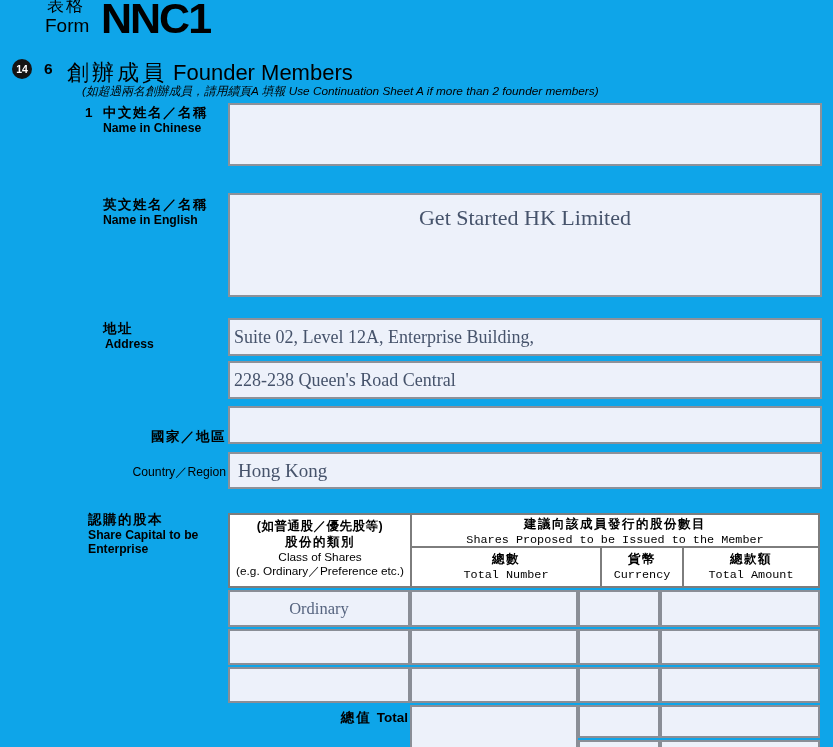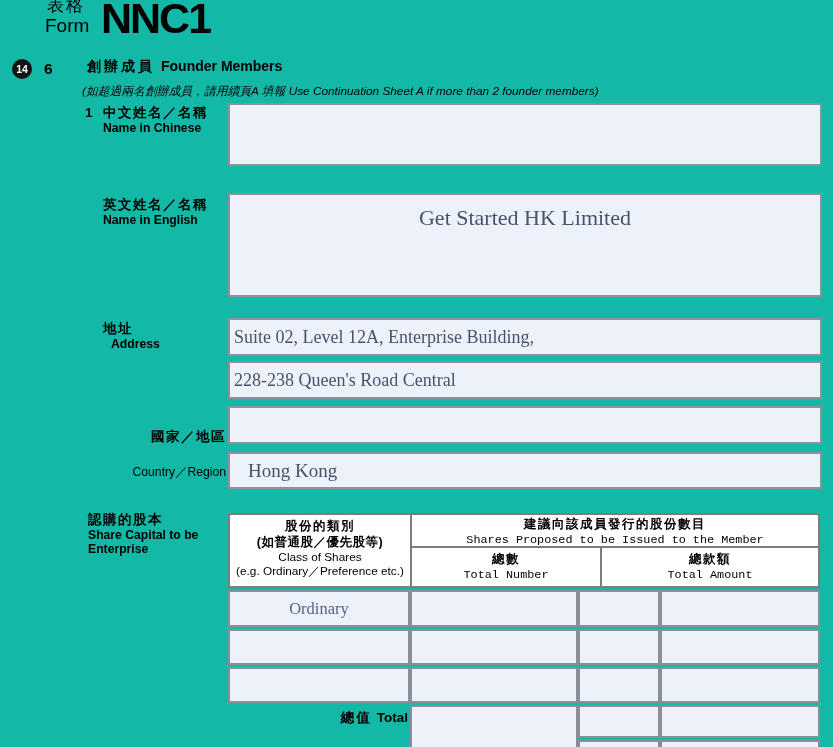--- a/index.html
+++ b/index.html
@@ -1,47 +1,47 @@
 <!DOCTYPE html>
 <html><head>
 <meta charset="utf-8">
 <style>
   html,body{margin:0;padding:0;background:#fff;}
-  .page{position:relative;width:833px;height:747px;background:#14b8a6;overflow:hidden;
+  .page{position:relative;width:833px;height:747px;background:#0ea5e9;overflow:hidden;
         font-family:"Liberation Sans",sans-serif;color:#000;}
   .abs{position:absolute;}
 
   
   .form-word-zh{left:47px;top:-6px;font-size:17px;letter-spacing:2px;}
   .form-word-en{left:45px;top:15px;font-size:19px;}
   .form-code{left:101px;top:-6px;font-size:43px;font-weight:700;letter-spacing:-2px;}
 
   
   .badge{left:12px;top:59px;width:20px;height:20px;border-radius:50%;background:#141414;
          color:#fff;font-size:10.5px;font-weight:700;display:flex;align-items:center;justify-content:center;}
   .sec-num{left:44px;top:60px;font-size:15.5px;font-weight:700;}
-  .sec-title{left:87px;top:58px;font-size:14px;font-weight:700;}
+  .sec-title{left:67px;top:58px;font-size:22px;font-weight:400;}
   .sec-title .zh{letter-spacing:3px;margin-right:6px;}
   .note{left:82px;top:84px;font-size:11.8px;font-style:italic;}
 
   
   .lbl-zh{font-size:13.5px;font-weight:700;letter-spacing:1.5px;}
   .lbl-en{font-size:12.2px;font-weight:700;text-align:center;}
   .lbl-en.reg{font-weight:400;}
 
   
   .fbox{background:#edf1fa;border:2px solid #8d9199;box-sizing:border-box;
         font-family:"Liberation Serif",serif;color:#46536b;display:flex;align-items:center;}
   .box-cname{left:228px;top:103px;width:594px;height:63px;}
   .box-ename{left:228px;top:193px;width:594px;height:104px;align-items:flex-start;justify-content:center;
              font-size:22px;padding-top:10px;}
   .box-addr1{left:228px;top:318px;width:594px;height:38px;font-size:18px;padding-left:4px;}
   .box-addr2{left:228px;top:361px;width:594px;height:38px;font-size:18px;padding-left:4px;}
   .box-addr3{left:228px;top:406px;width:594px;height:38px;font-size:18px;padding-left:4px;}
-  .box-country{left:228px;top:452px;width:594px;height:37px;font-size:19px;padding-left:18px;}
+  .box-country{left:228px;top:452px;width:594px;height:37px;font-size:19px;padding-left:8px;}
 
   
   .tbl-head{left:228px;top:513px;width:592px;height:75px;border:2px solid #7d7d7d;box-sizing:border-box;display:flex;background:#fff;}
   .th-col1{width:182px;border-right:2px solid #7d7d7d;box-sizing:border-box;text-align:center;padding-top:3px;}
   .th-right{flex:1;display:flex;flex-direction:column;font-family:Liberation Mono, monospace;}
   .th-span{height:33px;border-bottom:2px solid #7d7d7d;box-sizing:border-box;text-align:center;padding-top:2px;}
   .th-sub{flex:1;display:flex;}
   .th-sub .sub{box-sizing:border-box;text-align:center;padding-top:4px;}
   .sub-tn{width:190px;border-right:2px solid #7d7d7d;}
   .sub-cur{width:82px;border-right:2px solid #7d7d7d;}
@@ -88,49 +88,53 @@
   <div class="abs lbl-zh" style="left:85px;top:105px;letter-spacing:0;">1</div>
   <div class="abs lbl-zh" style="left:103px;top:104px;">中文姓名／名稱</div>
   <div class="abs lbl-en" style="left:103px;top:121px;">Name in Chinese</div>
   <div class="abs fbox box-cname"></div>
 
   <div class="abs lbl-zh" style="left:103px;top:196px;">英文姓名／名稱</div>
   <div class="abs lbl-en" style="left:103px;top:213px;">Name in English</div>
   <div class="abs fbox box-ename">Get Started HK Limited</div>
 
   <div class="abs lbl-zh" style="left:103px;top:320px;">地址</div>
-  <div class="abs lbl-en" style="left:111px;top:337px;">Address</div>
+  <div class="abs lbl-en" style="left:105px;top:337px;">Address</div>
   <div class="abs fbox box-addr1">Suite 02, Level 12A, Enterprise Building,</div>
   <div class="abs fbox box-addr2">228-238 Queen's Road Central</div>
   <div class="abs fbox box-addr3"></div>
 
   <div class="abs lbl-zh" style="left:40px;top:428px;width:186px;text-align:right;">國家／地區</div>
   <div class="abs lbl-en reg" style="left:40px;top:464px;width:186px;text-align:right;">Country／Region</div>
   <div class="abs fbox box-country">Hong Kong</div>
 
   <div class="abs lbl-zh sc-zh">認購的股本</div>
   <div class="abs lbl-en sc-en1">Share Capital to be</div>
   <div class="abs lbl-en sc-en2">Enterprise</div>
 
   <div class="abs tbl-head">
     <div class="th-col1">
+      <div class="h-zh" style="letter-spacing:0.5px;">(如普通股／優先股等)</div>
       <div class="h-zh">股份的類別</div>
-      <div class="h-zh" style="letter-spacing:0.5px;">(如普通股／優先股等)</div>
       <div class="h-en">Class of Shares</div>
       <div class="h-en">(e.g. Ordinary／Preference etc.)</div>
     </div>
     <div class="th-right">
       <div class="th-span">
         <div class="h-zh">建議向該成員發行的股份數目</div>
         <div class="h-en">Shares Proposed to be Issued to the Member</div>
       </div>
       <div class="th-sub">
         <div class="sub sub-tn">
           <div class="h-zh">總數</div>
           <div class="h-en">Total Number</div>
+        </div>
+        <div class="sub sub-cur">
+          <div class="h-zh">貨幣</div>
+          <div class="h-en">Currency</div>
         </div>
         <div class="sub sub-amt">
           <div class="h-zh">總款額</div>
           <div class="h-en">Total Amount</div>
         </div>
       </div>
     </div>
   </div>
 
   <div class="abs trow row1">

